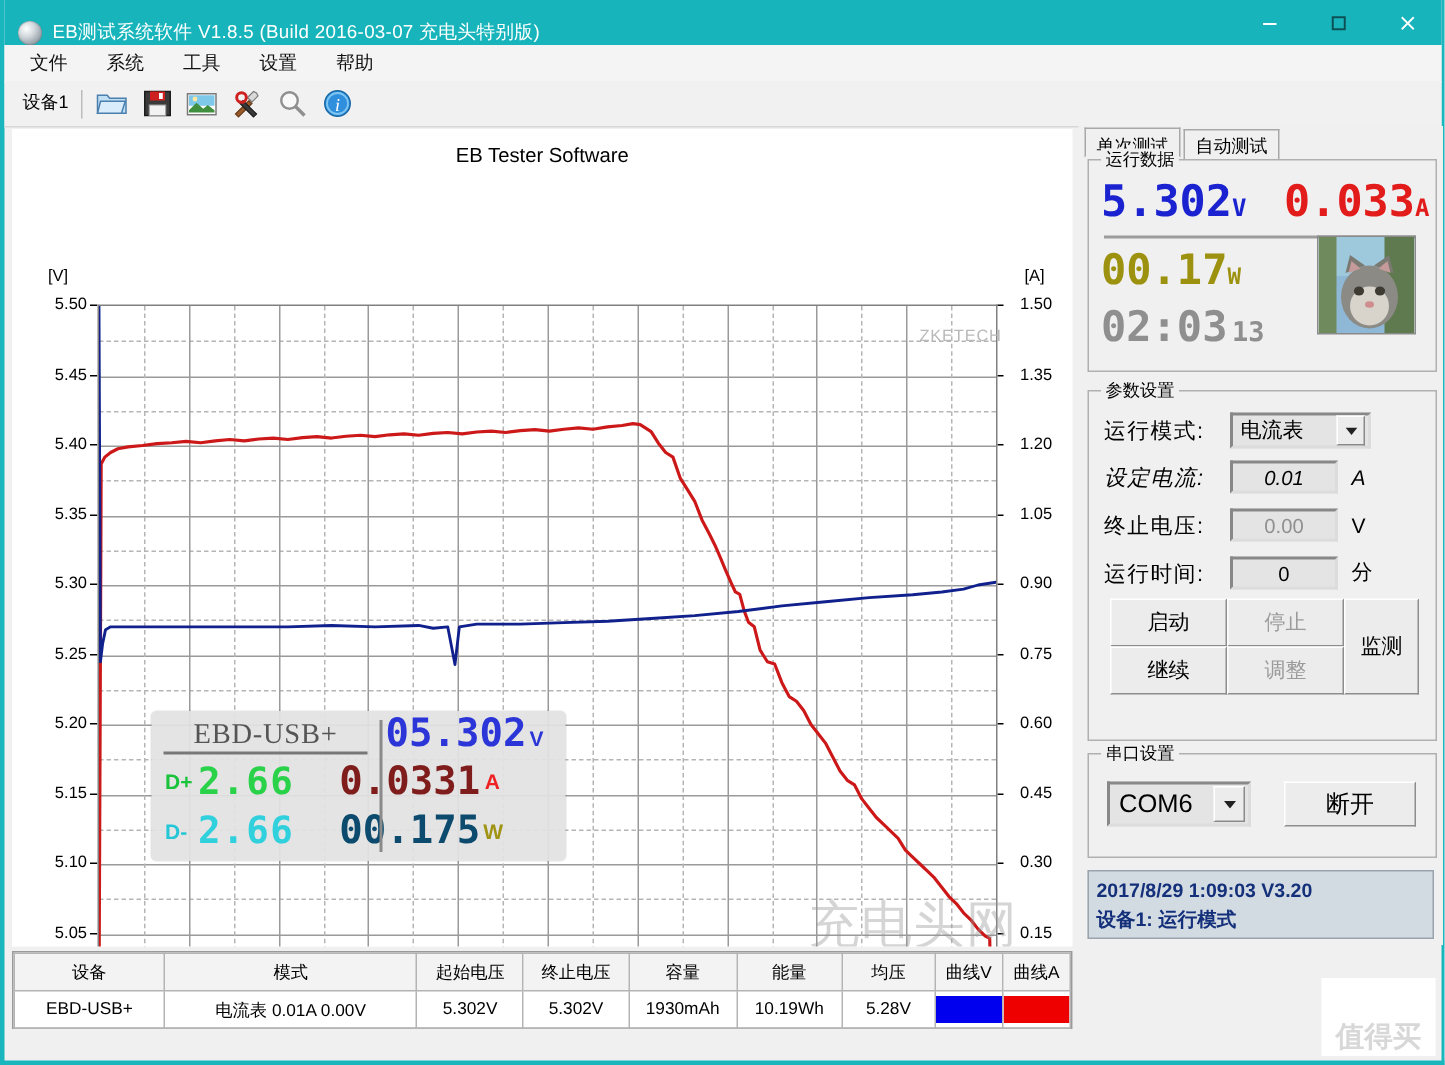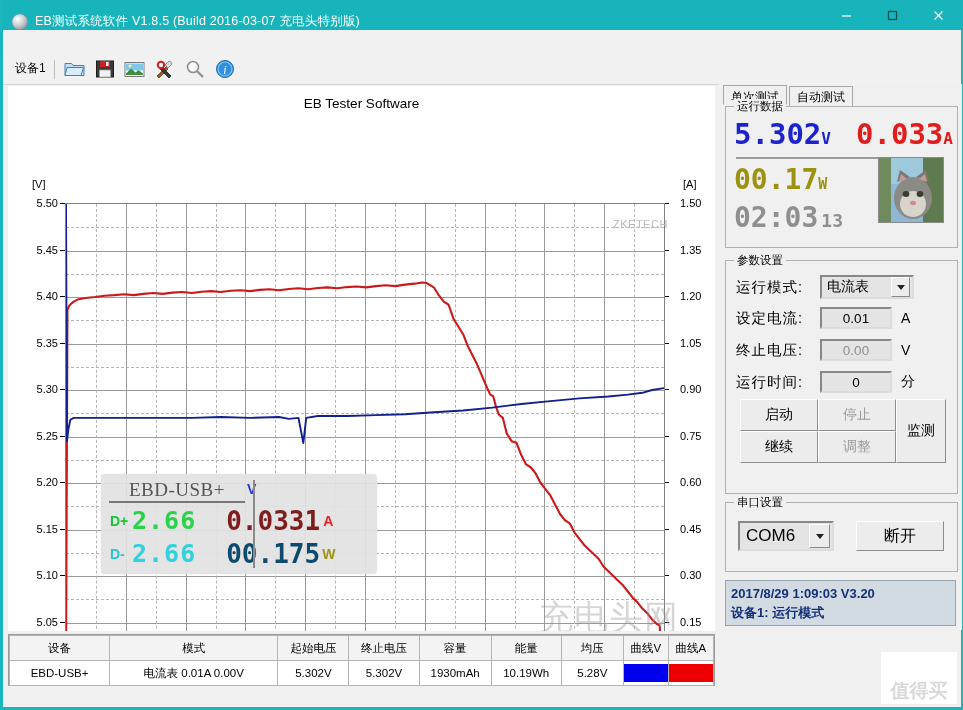--- a/index.html
+++ b/index.html
@@ -260,20 +260,27 @@
       </div>
       <div class="wb">
         <svg width="13" height="13" viewBox="0 0 13 13">
             <line x1="2.5" y1="2.5" x2="10.5" y2="10.5" stroke="#ffffff" stroke-width="1.2"></line>
             <line x1="10.5" y1="2.5" x2="2.5" y2="10.5" stroke="#ffffff" stroke-width="1.2"></line>
           </svg>
       </div>
     </div>
   </div>
 
+  <div id="menubar">
+    <span class="mi">文件</span>
+    <span class="mi">系统</span>
+    <span class="mi">工具</span>
+    <span class="mi">设置</span>
+    <span class="mi">帮助</span>
+  </div>
 
   <div id="toolbar">
     <span id="devtab">设备1</span>
     <span id="toolsep"></span>
 
     <span class="tbtn">
       <svg width="21" height="18" viewBox="0 0 21 18">
         <path d="M1 3.5h6.5l1.6 2H20v10H1z" fill="#bfdff5" stroke="#4a7fae" stroke-width="1"></path>
         <path d="M3 7.5h16.5L17 15.5H1z" fill="#d9ecfb" stroke="#4a7fae" stroke-width="1"></path>
       </svg>
@@ -420,20 +427,21 @@
     </div>
 
     <div id="xtick-holder"></div>
 
     <div id="overlay">
       <div class="ov-div"></div>
 
       <div class="ov-row" style="height:30px;">
         <div id="ov-brand">EBD-USB+</div>
         <div style="display:flex;align-items:baseline;">
+          <span id="ov-v" class="seg">05.302</span>
           <span id="ov-v-u">V</span>
         </div>
       </div>
 
       <div class="ov-row">
         <span id="ov-dp-lbl">D+</span>
         <span id="ov-dp-val" class="seg">2.66</span>
         <span style="width:18px;"></span>
         <span id="ov-a" class="seg">0.0331</span>
         <span id="ov-a-u">A</span>
@@ -501,21 +509,21 @@
         <div id="sel-mode">
           <span class="selval">电流表</span>
           <span class="arrow">
             <svg width="8" height="5" viewBox="0 0 8 5">
                 <path d="M0 0h8L4 5z" fill="#222"></path>
               </svg>
           </span>
         </div>
       </div>
 
-      <div class="prow" style="top:46px;">
+      <div class="prow" style="top:46px;font-style:italic;">
         <span class="plabel">设定电流:</span>
         <div class="pfield" style="width:72px;">
           <span>0.01</span>
         </div>
         <span class="punit">A</span>
       </div>
 
       <div class="prow" style="top:78px;">
         <span class="plabel">终止电压:</span>
         <div class="pfield" style="width:72px;color:#8f8f8f;">

